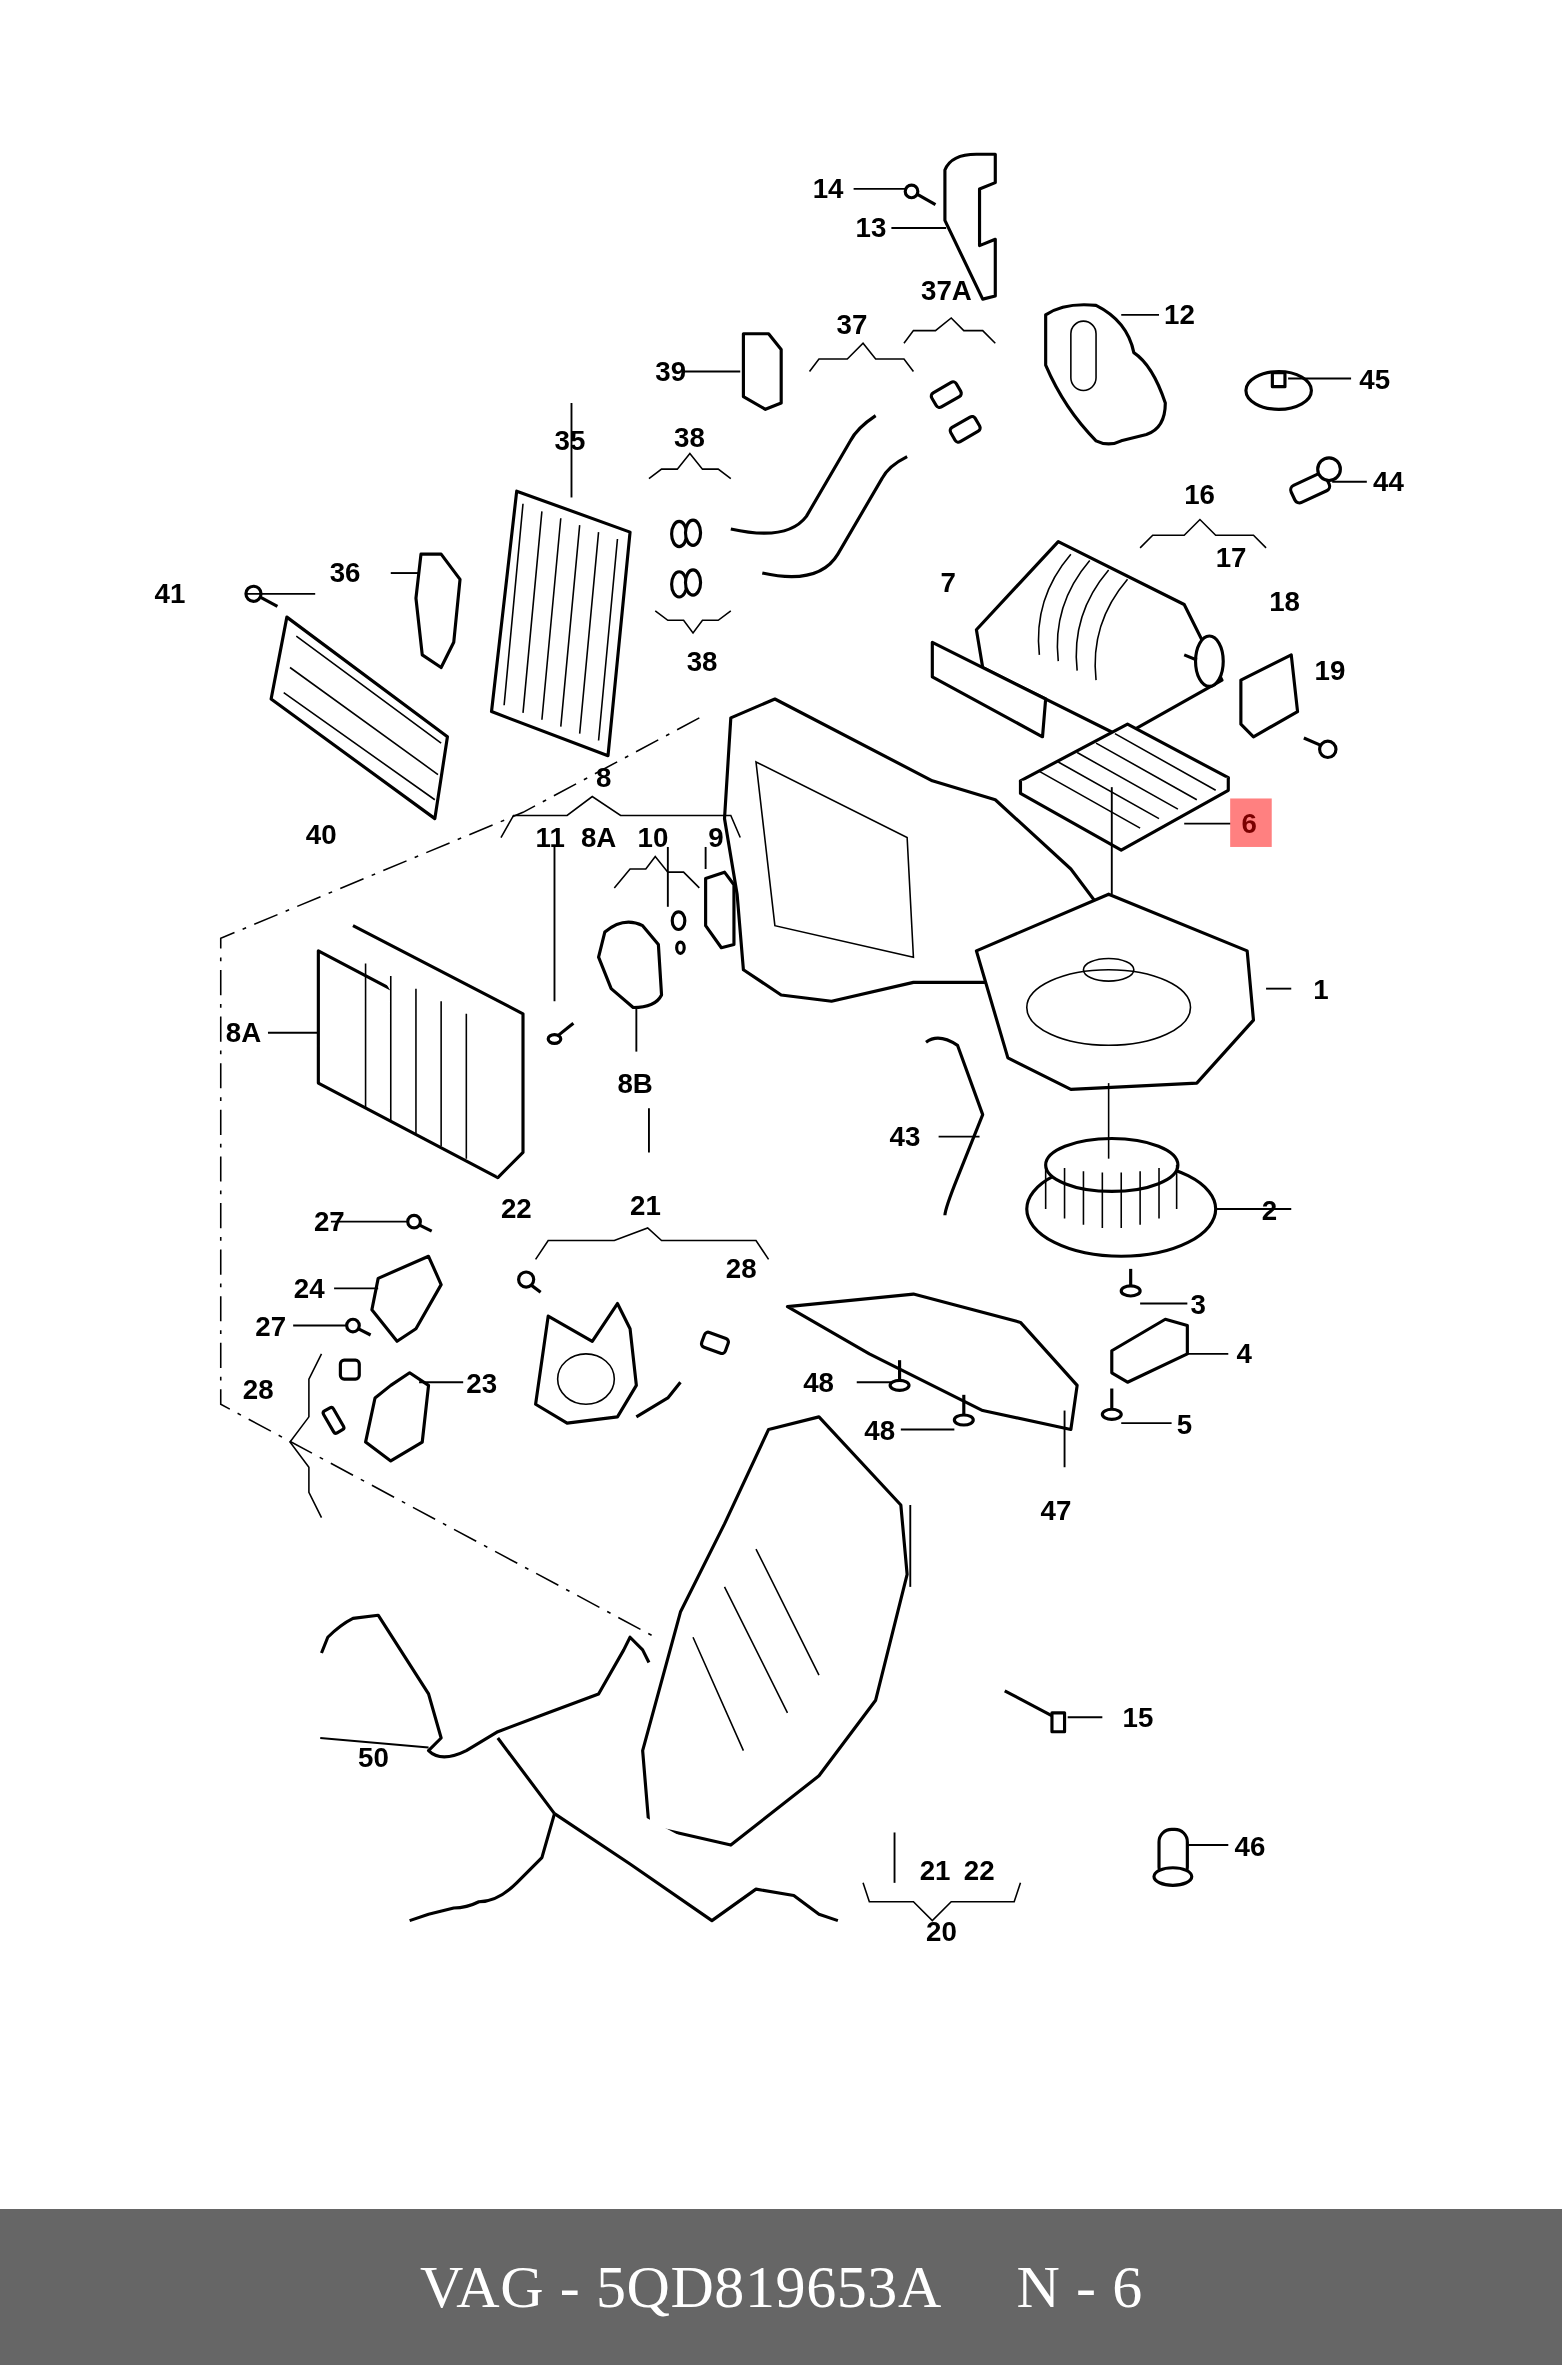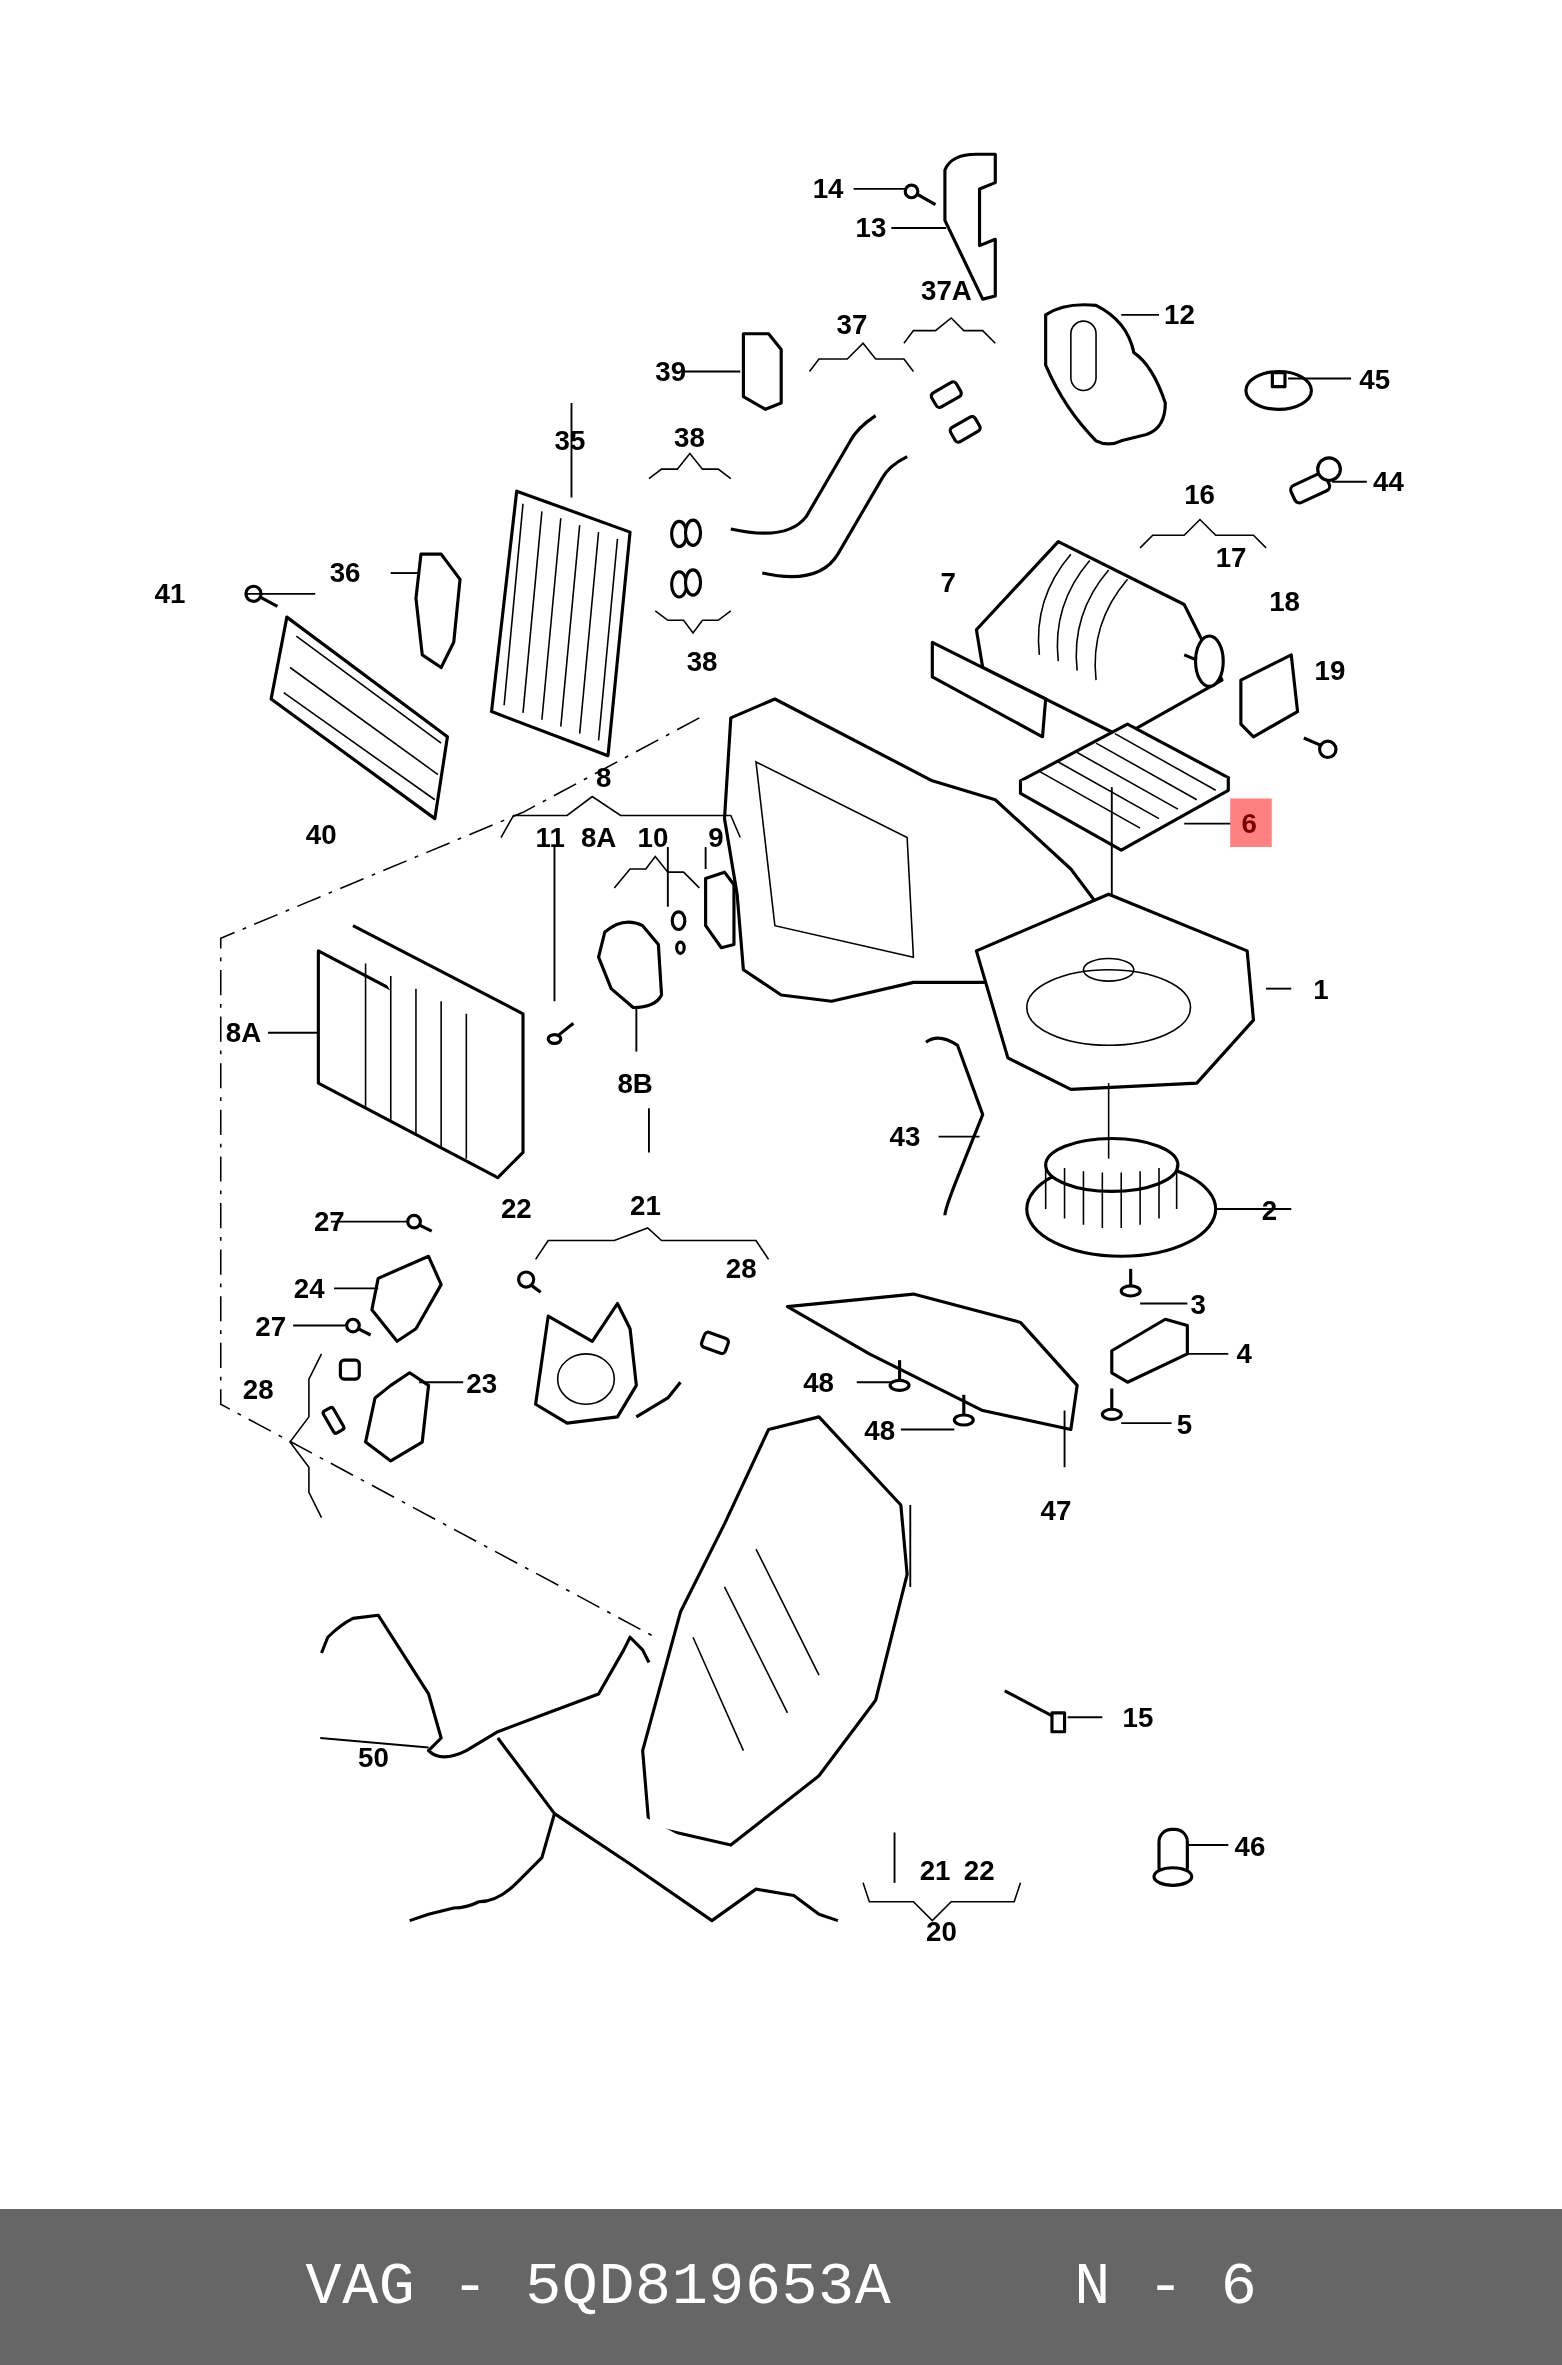--- a/index.html
+++ b/index.html
@@ -7,21 +7,21 @@
   #diagram { position: absolute; left: 0; top: 0; width: 1563px; height: 2204px; }
   #diagram .lbl { font-family: "Liberation Sans", sans-serif; font-weight: bold; font-size: 44px; fill: #000; }
   #diagram .lbl-hl { fill: #7a0000; }
   #diagram .hl-box { fill: #ff8080; }
   #diagram .leader { stroke: #000; stroke-width: 3; fill: none; }
   #diagram .brk { stroke: #000; stroke-width: 2.5; fill: none; }
   #diagram .part { stroke: #000; stroke-width: 5; fill: #fff; stroke-linejoin: round; }
   #diagram .thin { stroke: #000; stroke-width: 2.5; fill: none; }
   #diagram .dash { stroke: #000; stroke-width: 2.5; fill: none; stroke-dasharray: 40 14 6 14; }
   .footer { position: absolute; left: 0; top: 2209px; width: 1563px; height: 156px; background: #666666; display: flex; align-items: center; justify-content: center; }
-  .footer-text { color: #ffffff; font-family: Liberation Mono, monospace; font-size: 60px; letter-spacing: 0.6px; white-space: pre; }
+  .footer-text { color: #ffffff; font-family: Liberation Serif, serif; font-size: 60px; letter-spacing: 0.6px; white-space: pre; }
 </style>
 </head>
 <body>
 
 <svg id="diagram" viewBox="0 0 2481 3500" xmlns="http://www.w3.org/2000/svg">
 
   <g>
     <polyline class="dash" points="1110,1140 830,1290 350,1490 350,2230 1040,2600"></polyline>
   </g>
 

